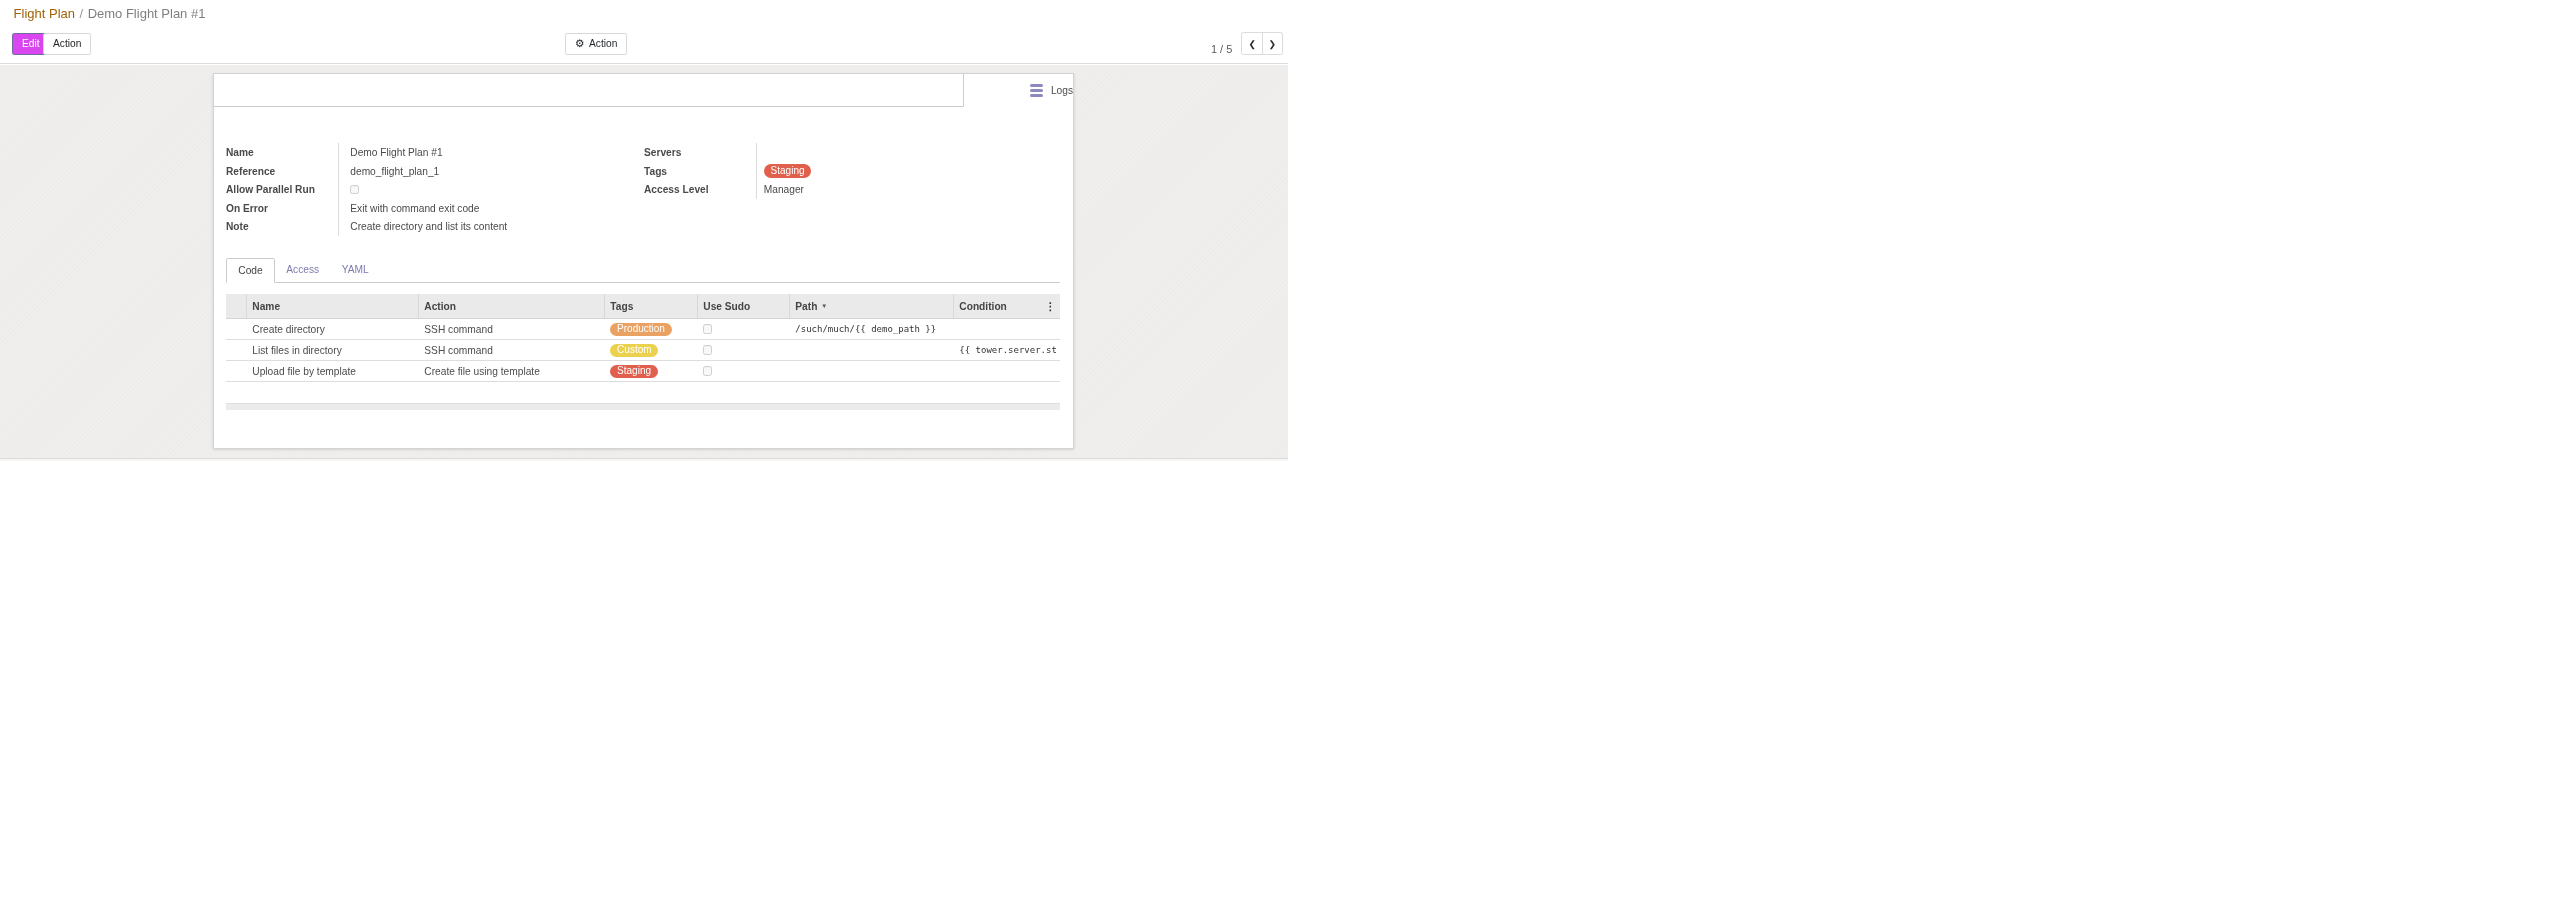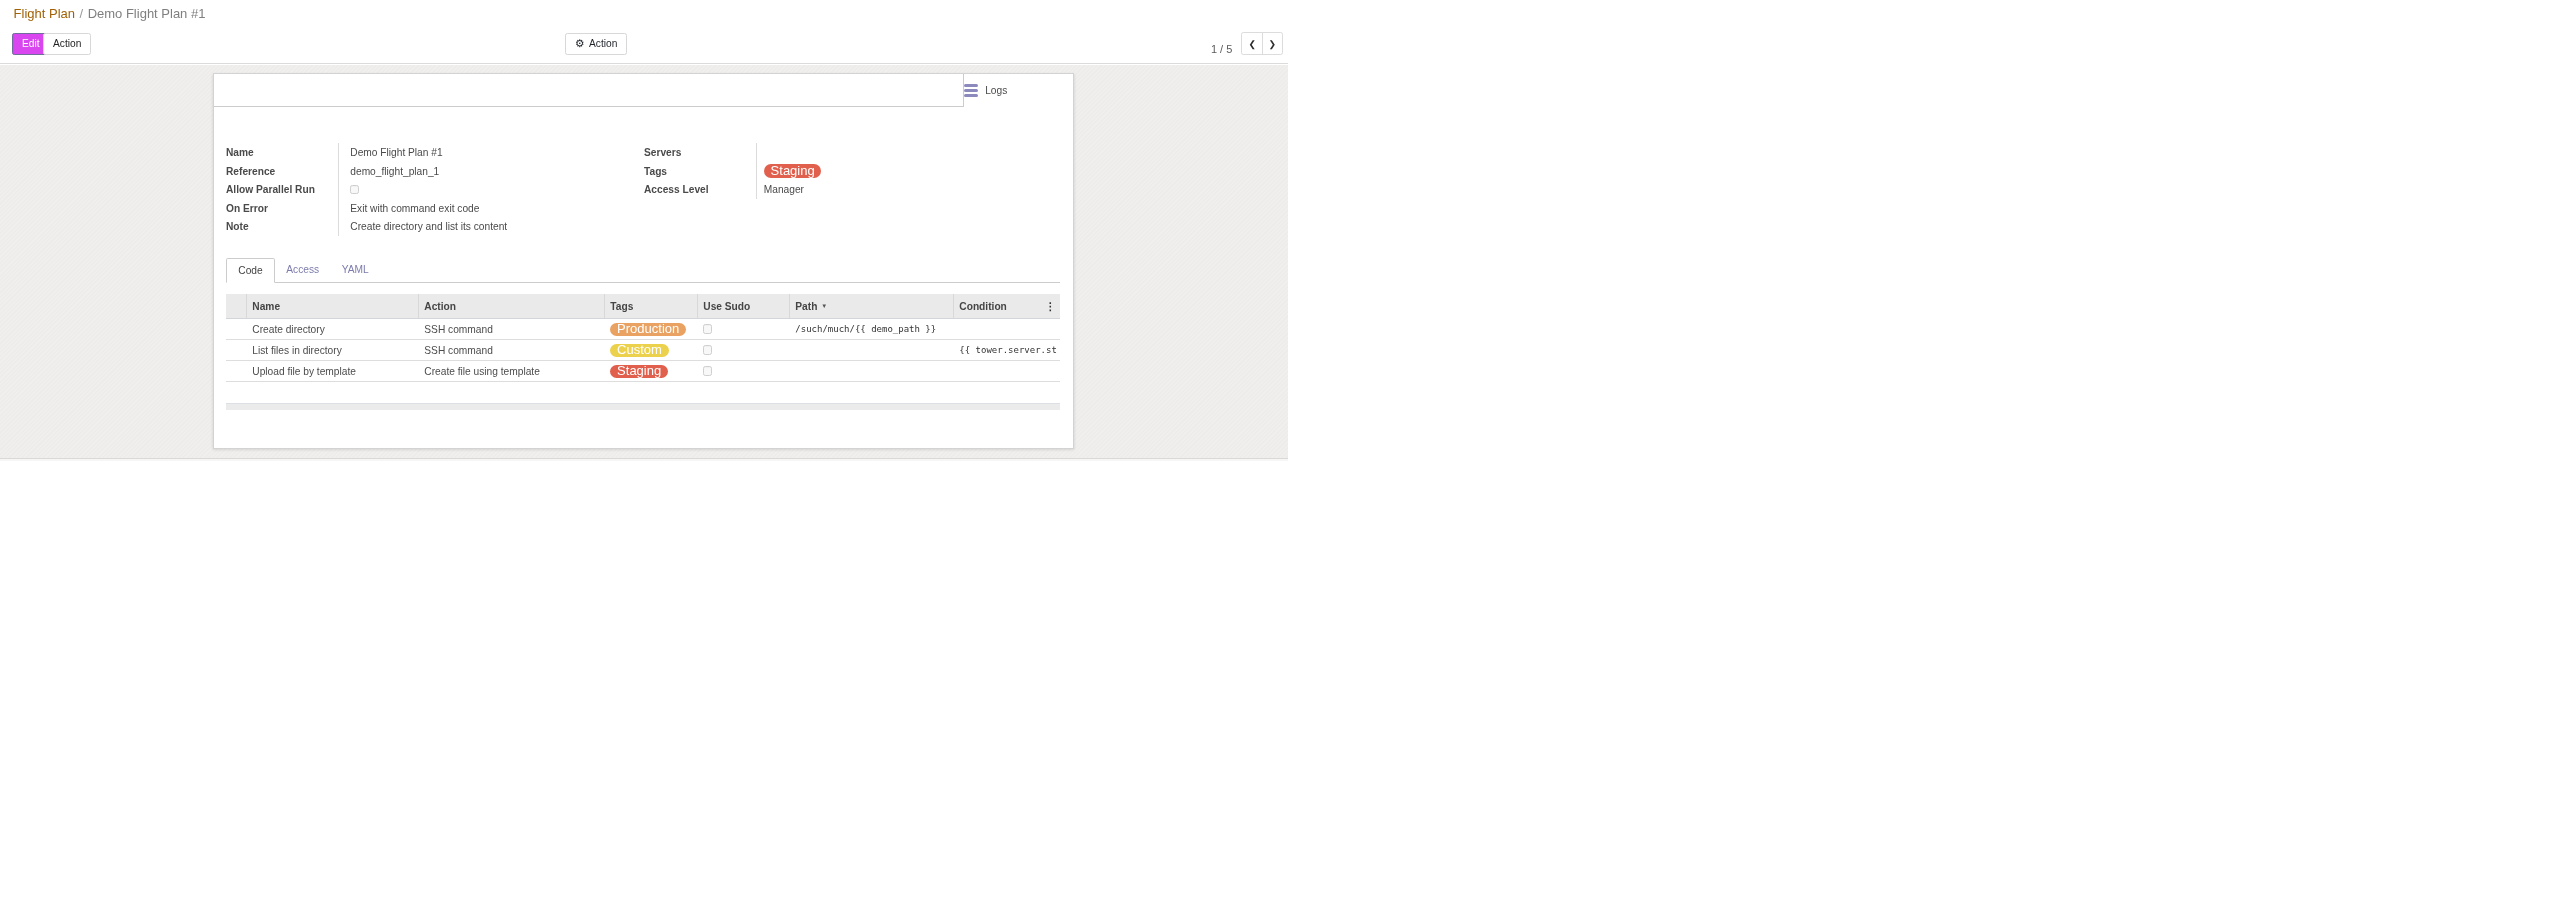--- a/index.html
+++ b/index.html
@@ -40,39 +40,39 @@
   .bottom-strip { position:absolute; left:0; right:0; bottom:0; height:3px;
     background:#f7f6f4; border-top:0.8px solid #d9d9d9; }
 
   
   .card { position:absolute; left:213px; top:8.3px; width:861px; height:376px;
           background:#fff; border:0.8px solid #d3d3d3;
           box-shadow:0 0.8px 3px rgba(0,0,0,.14); }
   .card-header { height:33px; border-bottom:0.8px solid #ccc; position:relative; }
   .logs-btn { position:absolute; right:0; top:0; width:110px; height:32.5px;
               border-left:0.8px solid #ccc; display:flex; align-items:center;
-              justify-content:flex-start; gap:7.6px; cursor:pointer; background:#fff; }
+              justify-content:flex-end; gap:7.6px; cursor:pointer; background:#fff; }
   .menu-icon { display:flex; flex-direction:column; gap:2.3px; }
   .menu-icon .bar { width:13.6px; height:2.6px; border-radius:1.5px; background:currentColor; }
   .logs-label { color:#4c4c4c; font-size:10.2px; }
 
   
   .fields { display:flex; margin:36px 0 0 12px; }
   .fgroup-left  { width:418px; }
   .fgroup-right { width:408px; }
   .frow { display:flex; align-items:center; height:18.5px; }
   .flabel { width:113px; font-weight:bold; color:#4a4a4a;
             border-right:0.8px solid #dcdcdc; align-self:stretch;
             display:flex; align-items:center; }
   .fvalue { padding-left:11.3px; color:#4a4a4a; }
   .fgroup-right .fvalue { padding-left:6.8px; }
   .checkbox { width:9px; height:9.8px; border:0.8px solid #cfcfcf; border-radius:2.3px;
               background:#f8f8f8; box-shadow:inset 0 0.8px 0.8px rgba(0,0,0,.04); }
   .badge { display:inline-block; padding:1.5px 6.8px; border-radius:7.6px;
-           color:#fff; font-size:13px; line-height:10.6px; }
+           color:#fff; font-size:10px; line-height:10.6px; }
 
   
   .notebook { position:absolute; left:12px; top:184px; width:834px; }
   .tabs { display:flex; border-bottom:0.8px solid #ccc; }
   .tab { padding:5.3px 11.3px; font-size:10.2px; line-height:12px;
          color:#7c7bad; cursor:pointer; }
   .tab.active { background:#fff; border:0.8px solid #ccc; border-bottom:0.8px solid #fff;
                 margin-bottom:-0.8px; border-radius:2.3px 2.3px 0 0; color:#444; }
 
   

